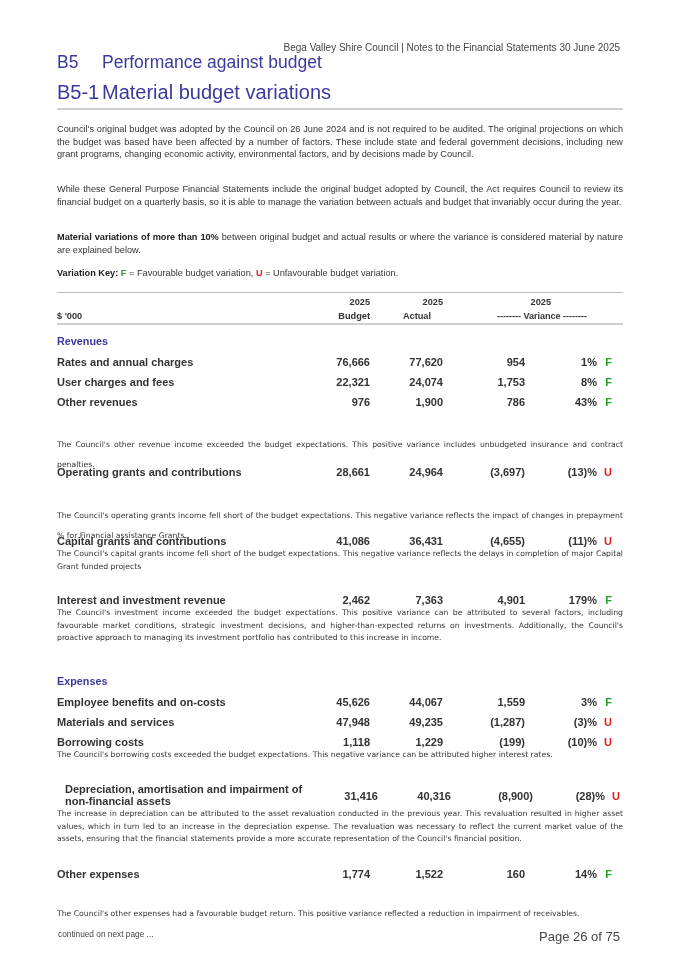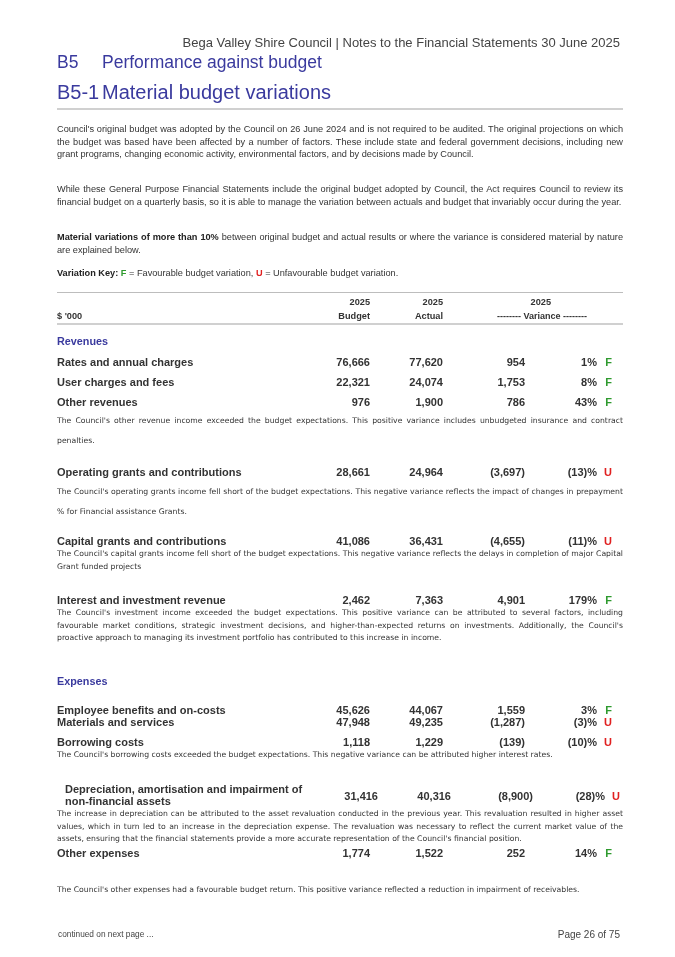--- a/index.html
+++ b/index.html
@@ -1,18 +1,18 @@
 <!DOCTYPE html>
 <html><head>
 <meta charset="utf-8">
 <style>
   html, body { margin: 0; padding: 0; background: #ffffff; }
   body { width: 675px; height: 957px; position: relative; overflow: hidden;
          font-family: "Liberation Sans", sans-serif; color: #333333; }
-  .page-header { position: absolute; top: 35px; right: 55px; font-size: 13px; color: #444; }
+  .page-header { position: absolute; top: 42px; right: 55px; font-size: 10px; color: #444; }
   .h1 { position: absolute; top: 52px; left: 57px; font-size: 17.5px; color: #3a3a9e; }
   .h1 .num { display: inline-block; width: 45px; }
   .h2 { position: absolute; top: 81px; left: 57px; font-size: 20px; color: #3a3a9e; }
   .h2 .num { display: inline-block; width: 45px; }
   .rule { position: absolute; left: 57px; width: 566px; height: 2px; background: #d0d0d0; }
   .para { position: absolute; left: 57px; width: 566px; font-size: 9.2px; line-height: 12.7px;
           text-align: justify; color: #333; }
   .para b { color: #222; }
   .green { color: #2e9a2e; font-weight: bold; }
   .red { color: #e02020; font-weight: bold; }
@@ -22,24 +22,24 @@
   .row .label { position: absolute; left: 0; top: 0; }
   .row .label.two { line-height: 12px; }
   .row .c { position: absolute; top: 0; text-align: center; }
   .row .budget { right: 253px; }
   .row .actual { right: 180px; }
   .row .var { right: 98px; }
   .row .pct { right: 26px; }
   .row .flag { right: 11px; }
   .note { position: absolute; left: 57px; width: 566px; font-family: "DejaVu Sans", sans-serif;
           font-size: 7.7px; color: #333; text-align: justify; }
-  .note.loose { line-height: 20px; }
+  .note.loose { line-height: 20px; margin-top: 24px; }
   .note.tight { line-height: 12.5px; }
   .footer-left { position: absolute; top: 929px; left: 58px; font-size: 8.3px; color: #444; }
-  .footer-right { position: absolute; top: 929px; right: 55px; font-size: 10px; color: #444; }
+  .footer-right { position: absolute; top: 929px; right: 55px; font-size: 13px; color: #444; }
 </style>
 </head>
 <body>
 
 <div class="page-header">Bega Valley Shire Council | Notes to the Financial Statements 30 June 2025</div>
 
 <div class="h1">
   <span class="num">B5</span><span>Performance against budget</span>
 </div>
 <div class="h2">
@@ -56,21 +56,21 @@
   <b>Variation Key:</b>
   <span class="green">F</span><span> = Favourable budget variation, </span><span class="red">U</span><span> = Unfavourable budget variation.</span>
 </div>
 
 <div class="rule" style="top:292px; height:1px; background:#bdbdbd;"></div>
 <div class="th" style="top:297px; right:305px;">2025</div>
 <div class="th" style="top:297px; right:232px;">2025</div>
 <div class="th" style="top:297px; right:124px;">2025</div>
 <div class="th" style="top:311px; left:57px; text-align:right;">$ '000</div>
 <div class="th" style="top:311px; right:305px;">Budget</div>
-<div class="th" style="top:311px; right:232px;">Actual</div>
+<div class="th" style="top:311px; right:244px;">Actual</div>
 <div class="th" style="top:311px; right:88px; font-size:9px;">-------- Variance --------</div>
 <div class="rule" style="top:323px; height:2px;"></div>
 
 <div class="section-title" style="top:335px;">Revenues</div>
 
 <div class="row" style="top:356px;">
   <span class="label">Rates and annual charges</span>
   <span class="c budget">76,666</span>
   <span class="c actual">77,620</span>
   <span class="c var">954</span>
@@ -120,60 +120,60 @@
   <span class="c budget">2,462</span>
   <span class="c actual">7,363</span>
   <span class="c var">4,901</span>
   <span class="c pct">179%</span>
   <span class="c flag green">F</span>
 </div>
 <div class="note tight" style="top:607px;">The Council's investment income exceeded the budget expectations. This positive variance can be attributed to several factors, including favourable market conditions, strategic investment decisions, and higher-than-expected returns on investments. Additionally, the Council's proactive approach to managing its investment portfolio has contributed to this increase in income.</div>
 
 <div class="section-title" style="top:675px;">Expenses</div>
 
-<div class="row" style="top:696px;margin-top:8px;">
+<div class="row" style="top:696px;">
   <span class="label">Employee benefits and on-costs</span>
   <span class="c budget">45,626</span>
   <span class="c actual">44,067</span>
   <span class="c var">1,559</span>
   <span class="c pct">3%</span>
   <span class="c flag green">F</span>
 </div>
 <div class="row" style="top:716px;">
   <span class="label">Materials and services</span>
   <span class="c budget">47,948</span>
   <span class="c actual">49,235</span>
   <span class="c var">(1,287)</span>
   <span class="c pct">(3)%</span>
   <span class="c flag red">U</span>
 </div>
 <div class="row" style="top:736px;">
   <span class="label">Borrowing costs</span>
   <span class="c budget">1,118</span>
   <span class="c actual">1,229</span>
-  <span class="c var">(139)</span>
+  <span class="c var">(199)</span>
   <span class="c pct">(10)%</span>
   <span class="c flag red">U</span>
 </div>
 <div class="note tight" style="top:749px;">The Council's borrowing costs exceeded the budget expectations. This negative variance can be attributed higher interest rates.</div>
 
 <div class="row" style="top:783px; height:26px;margin-left:8px;">
   <span class="label two"><span>Depreciation, amortisation and impairment of</span><br><span>non-financial assets</span></span>
   <span class="c budget" style="top:7px;">31,416</span>
   <span class="c actual" style="top:7px;">40,316</span>
   <span class="c var" style="top:7px;">(8,900)</span>
   <span class="c pct" style="top:7px;">(28)%</span>
   <span class="c flag red" style="top:7px;">U</span>
 </div>
 <div class="note tight" style="top:808px;">The increase in depreciation can be attributed to the asset revaluation conducted in the previous year. This revaluation resulted in higher asset values, which in turn led to an increase in the depreciation expense. The revaluation was necessary to reflect the current market value of the assets, ensuring that the financial statements provide a more accurate representation of the Council's financial position.</div>
 
-<div class="row" style="top:847px;text-decoration:underline;">
+<div class="row" style="top:868px;text-decoration:underline;">
   <span class="label">Other expenses</span>
   <span class="c budget">1,774</span>
   <span class="c actual">1,522</span>
-  <span class="c var">252</span>
+  <span class="c var">160</span>
   <span class="c pct">14%</span>
   <span class="c flag green">F</span>
 </div>
 <div class="note loose" style="top:880px;">The Council's other expenses had a favourable budget return. This positive variance reflected a reduction in impairment of receivables.</div>
 
 <div class="footer-left">continued on next page ...</div>
 <div class="footer-right">Page 26 of 75</div>
 
 </body></html>

